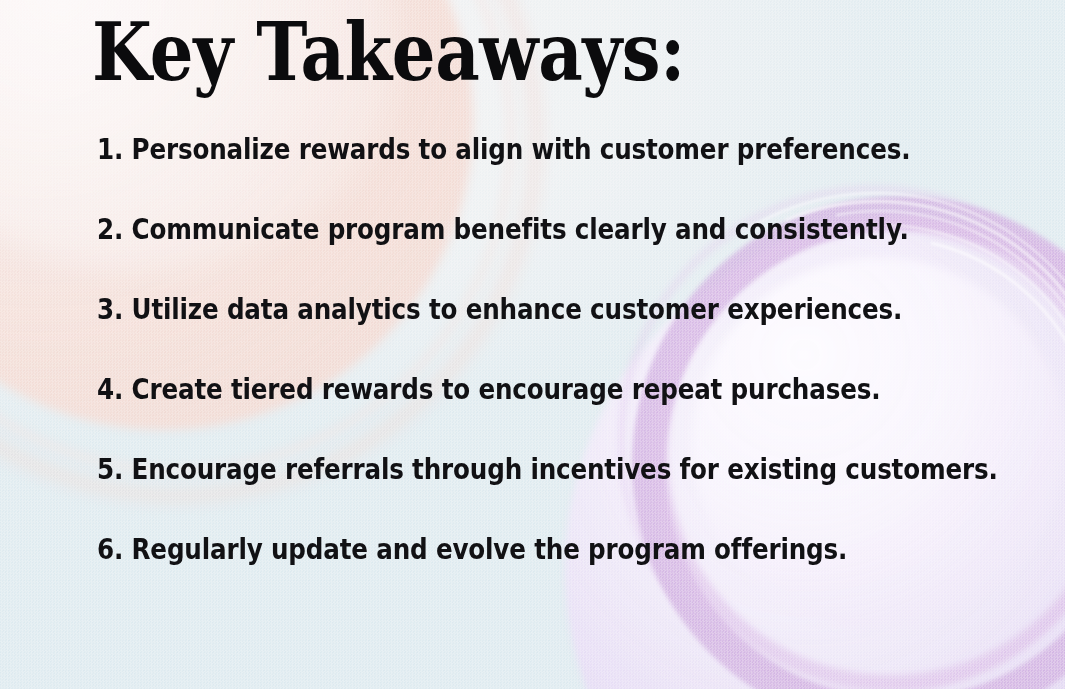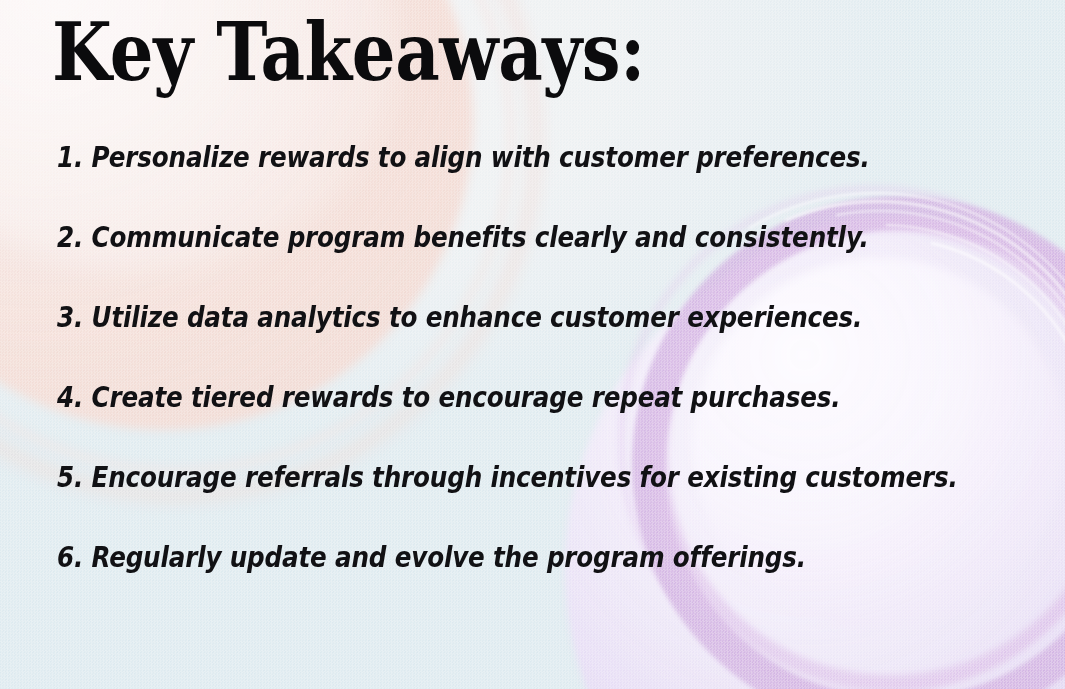--- a/index.html
+++ b/index.html
@@ -188,20 +188,21 @@
     background-size: 4px 4px, 5px 5px;
     mix-blend-mode: overlay;
     pointer-events: none;
   }
 
   
 
   .content {
     position: absolute;
     inset: 0;
+    margin-left: 40px;
   }
 
   .title {
     position: absolute;
     left: 52px;
     top: 10px;
     margin: 0;
     font-family: "DejaVu Serif", "Liberation Serif", serif;
     font-weight: 700;
     font-size: 80px;
@@ -209,26 +210,25 @@
     letter-spacing: -0.5px;
     color: #0b0b0d;
     transform: scaleX(0.86);
     transform-origin: left top;
     white-space: nowrap;
   }
 
   .list {
     position: absolute;
     left: 57px;
-    top: 144px;
+    top: 136px;
     width: 940px;
     margin: 0;
     padding: 0;
     list-style: none;
-    font-style: italic;
   }
 
   .list-item {
     font-family: "DejaVu Sans", "Liberation Sans", sans-serif;
     font-weight: 700;
     font-size: 28px;
     line-height: 1;
     color: #111114;
     margin: 0 0 52px 0;
     transform: scaleX(0.88);

